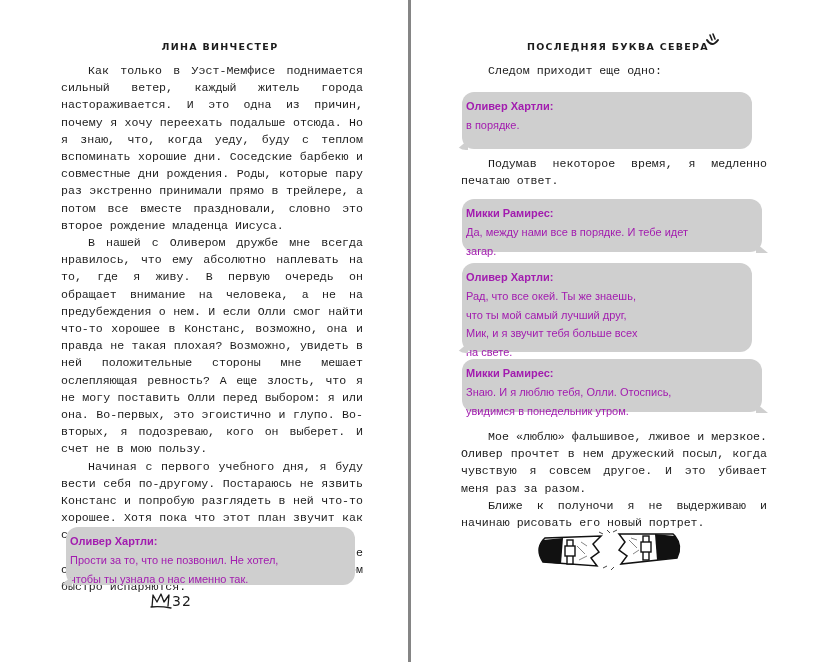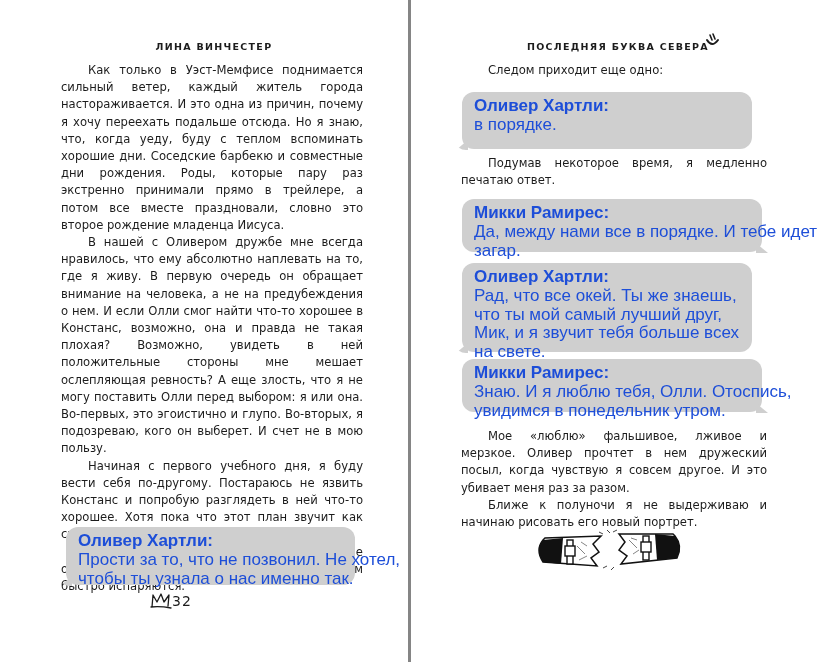--- a/index.html
+++ b/index.html
@@ -8,30 +8,30 @@
     font-family: "DejaVu Sans", sans-serif; color: #1c1c1c;
   }
   .page { position: absolute; top: 0; height: 662px; }
   .page-left { left: 0; width: 408px; }
   .page-right { left: 412px; width: 412px; }
   .spine { position: absolute; left: 408px; top: 0; width: 3px; height: 662px; background: #858585; }
   .running-head {
     position: absolute; top: 41px; left: 0; width: 100%; text-align: center;
     font-size: 9.5px; font-weight: bold; letter-spacing: 1.3px;
   }
-  .page-left .running-head { left: 8px; width: 100%; padding-left: 2px; }
+  .page-left .running-head { left: 14px; width: 100%; padding-left: 2px; }
   .page-right .running-head { left: 56px; width: 300px; }
   .body-text { position: absolute; font-size: 11.6px; line-height: 17.2px; text-align: justify; }
   .page-left .body-text { left: 61px; width: 302px; }
   .page-right .body-text { left: 49px; width: 306px; }
-  .para { margin: 0; text-indent: 27px; }
+  .para { margin: 0; text-indent: 27px; font-family: Liberation Mono, monospace; }
   .bubble {
     position: absolute; background: #cfcfcf; border-radius: 12px;
-    font-family: "Liberation Sans", sans-serif; font-size: 17px; line-height: 18.8px;
-    padding: 5px 12px 5px 12px; box-sizing: border-box; color: #1d4ed8;
+    font-family: "Liberation Sans", sans-serif; font-size: 11px; line-height: 18.8px;
+    padding: 5px 12px 5px 4px; box-sizing: border-box; color: #a21caf;
   }
   .bubble .sender { font-weight: bold; }
   .bubble .line { display: block; white-space: nowrap; }
   .bubble.left::after {
     content: ""; position: absolute; left: -6px; bottom: -1px; width: 12px; height: 10px;
     background: #cfcfcf; border-bottom-left-radius: 10px 8px;
     clip-path: polygon(0 100%, 100% 0, 100% 100%);
   }
   .bubble.right::after {
     content: ""; position: absolute; right: -6px; bottom: -1px; width: 12px; height: 10px;

